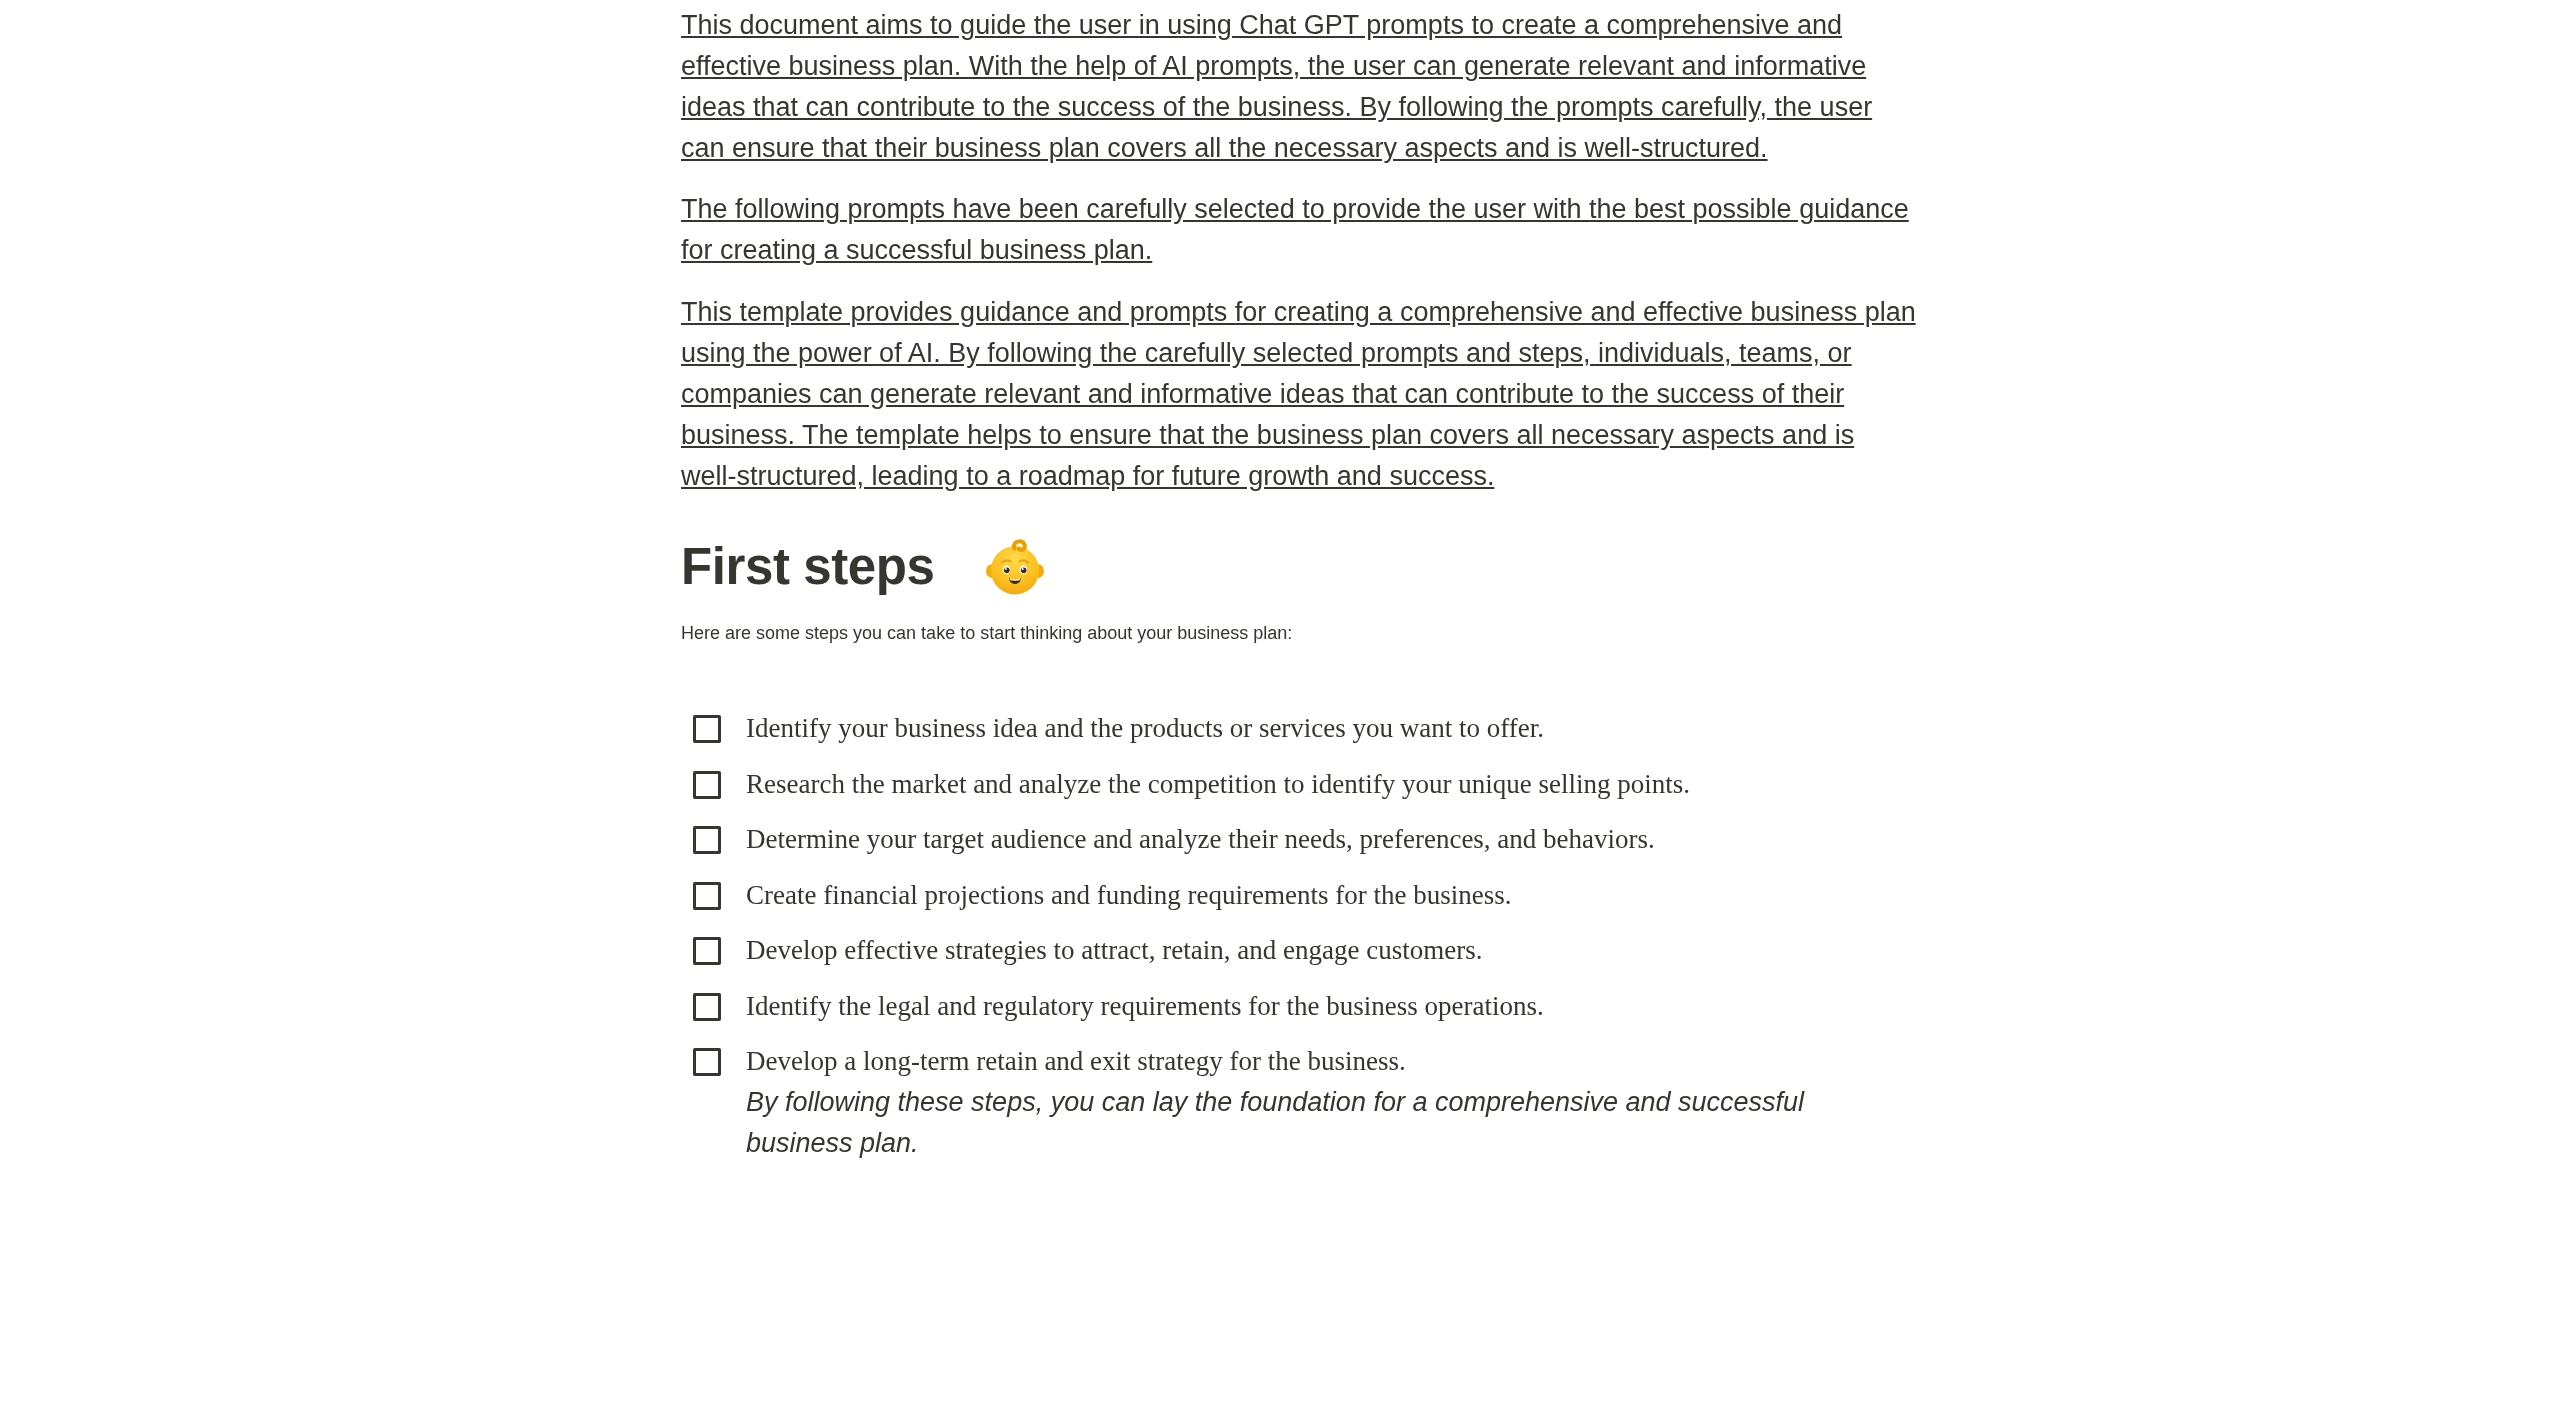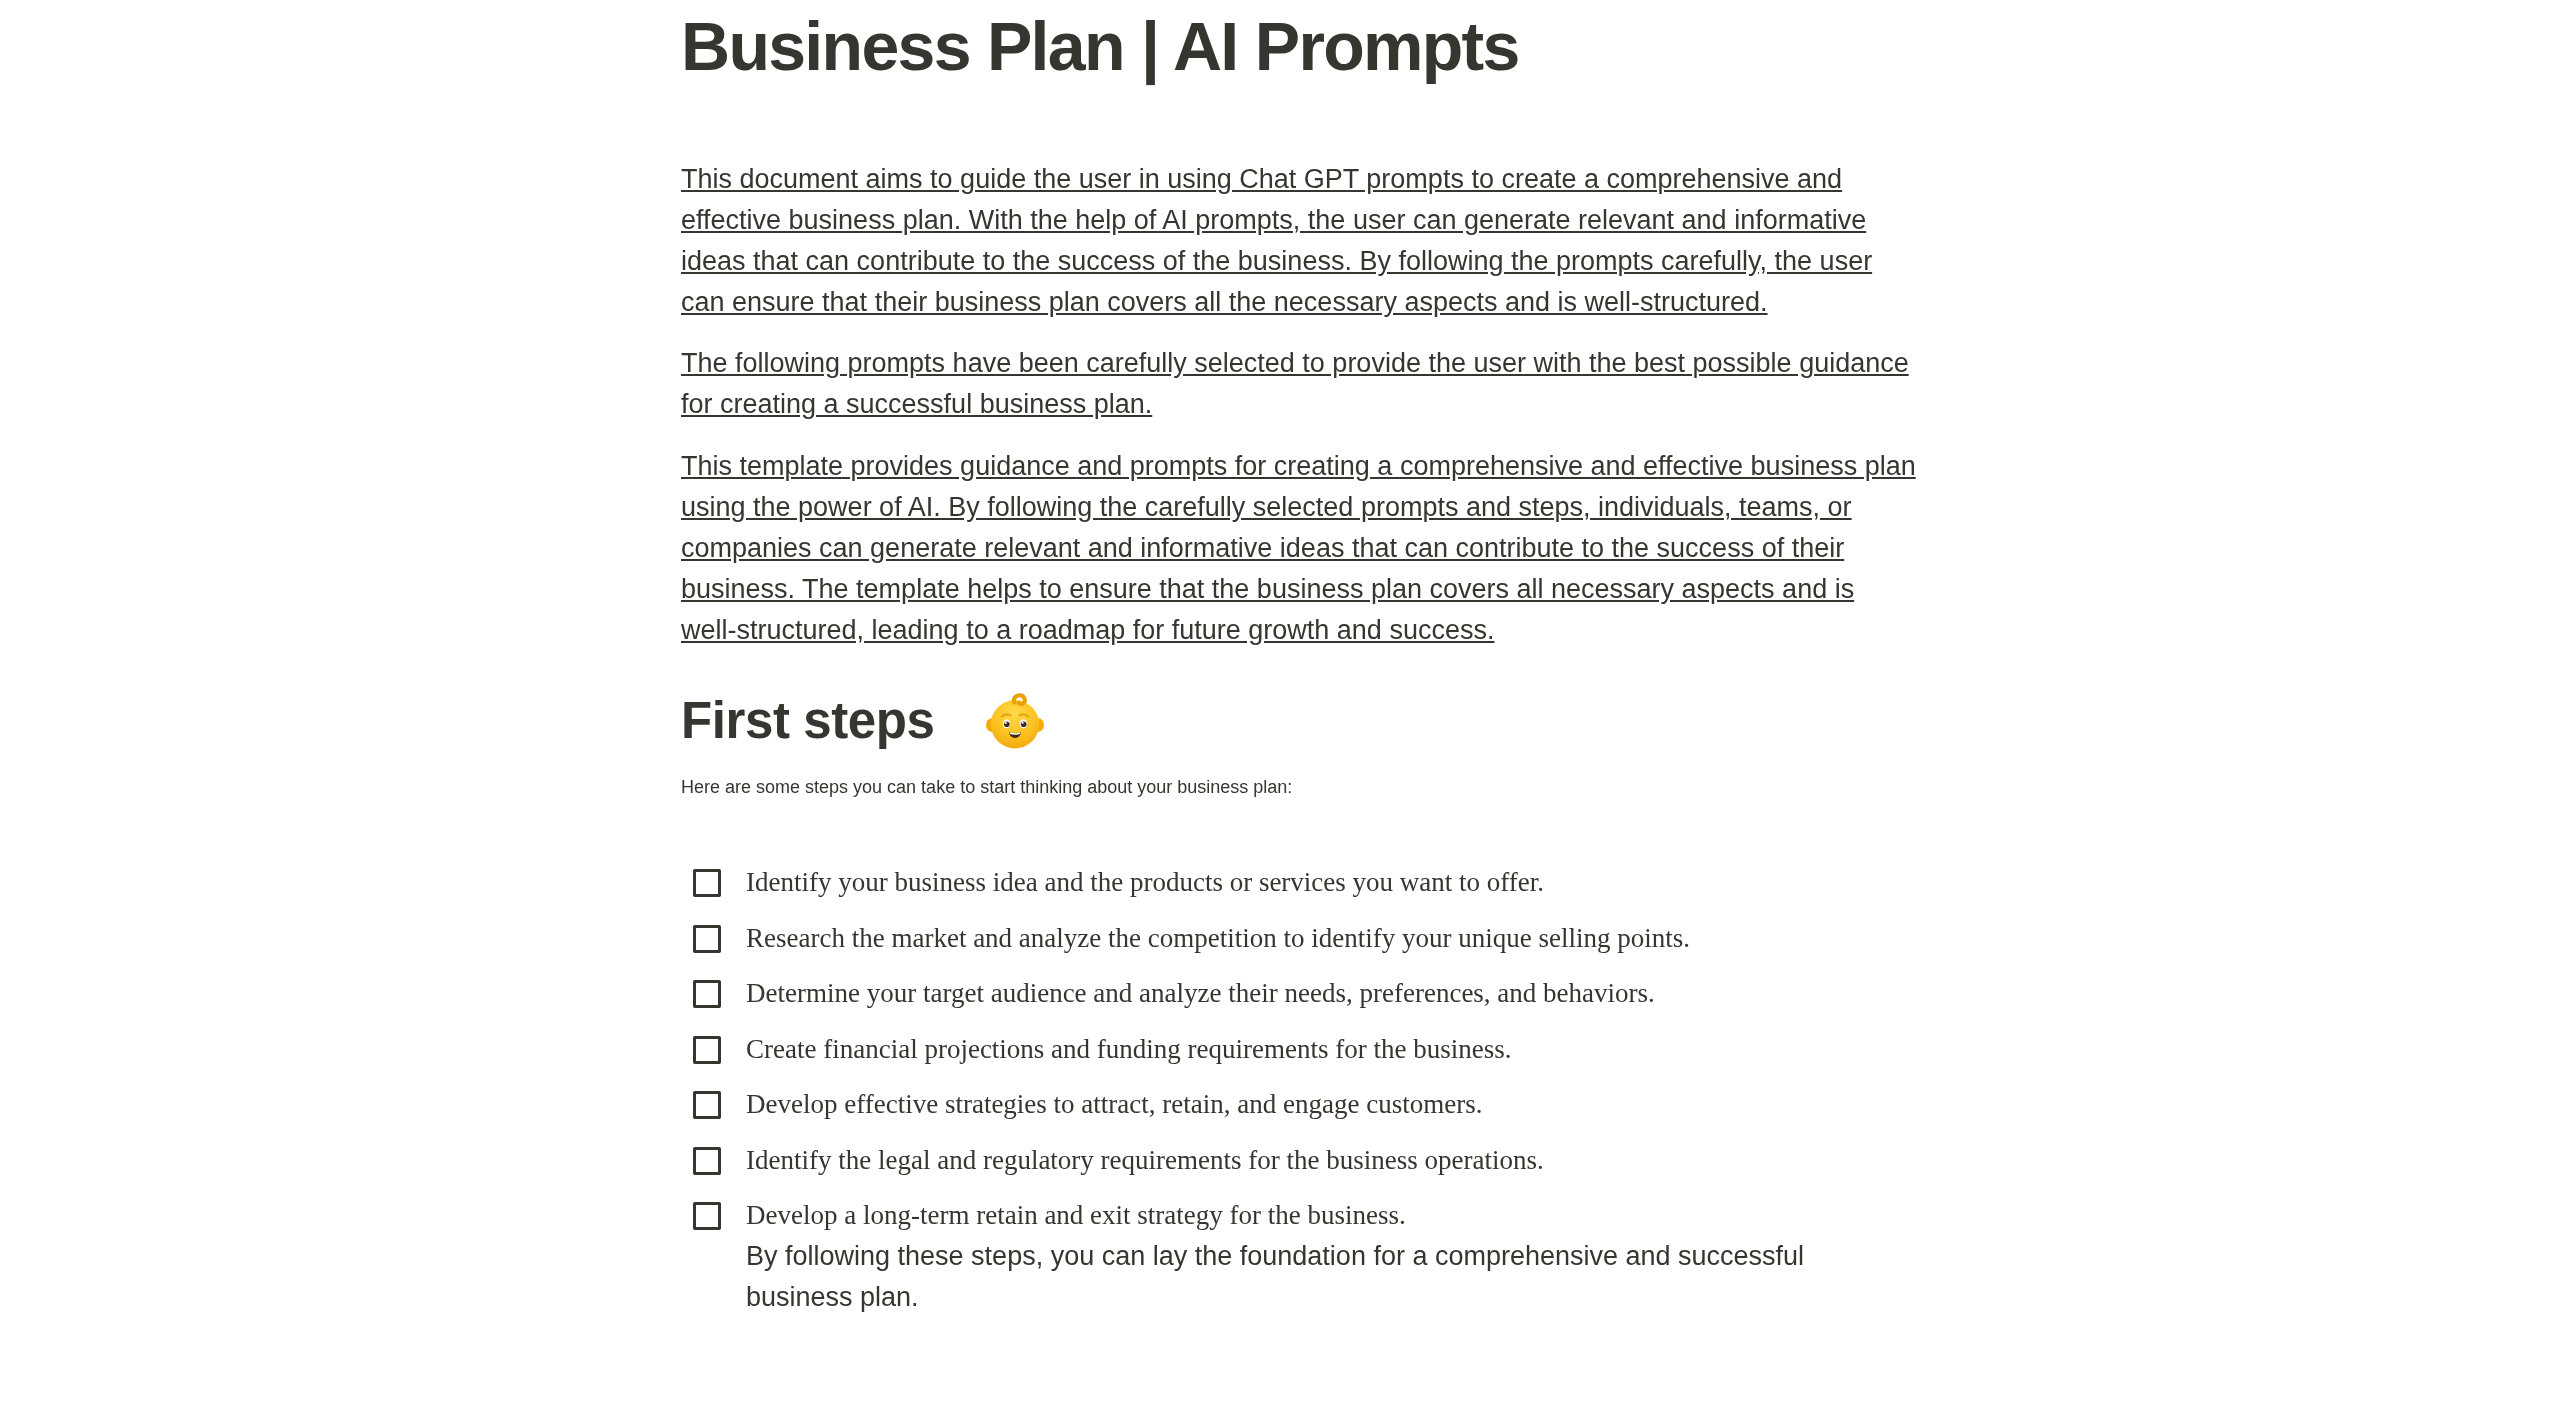--- a/index.html
+++ b/index.html
@@ -73,28 +73,28 @@
     background: #ffffff;
     margin: 6.8px 25px 0 12px;
     flex: none;
     cursor: pointer;
   }
   .followup {
     font-size: 27px;
     line-height: 41px;
     margin: -14.5px 0 0 65px;
     max-width: 1176px;
+    font-style: italic;
   }
 </style>
 </head>
 <body>
 
 <div class="page">
 
-  <h1 class="title">Business Plan | AI Prompts</h1>
 
   <div>
 
       <p class="para">This document aims to guide the user in using Chat GPT prompts to create a comprehensive and effective business plan. With the help of AI prompts, the user can generate relevant and informative ideas that can contribute to the success of the business. By following the prompts carefully, the user can ensure that their business plan covers all the necessary aspects and is well-structured.</p>
 
       <p class="para">The following prompts have been carefully selected to provide the user with the best possible guidance for creating a successful business plan.</p>
 
       <p class="para">This template provides guidance and prompts for creating a comprehensive and effective business plan using the power of AI. By following the carefully selected prompts and steps, individuals, teams, or companies can generate relevant and informative ideas that can contribute to the success of their business. The template helps to ensure that the business plan covers all necessary aspects and is well-structured, leading to a roadmap for future growth and success.</p>
     </div>
 

